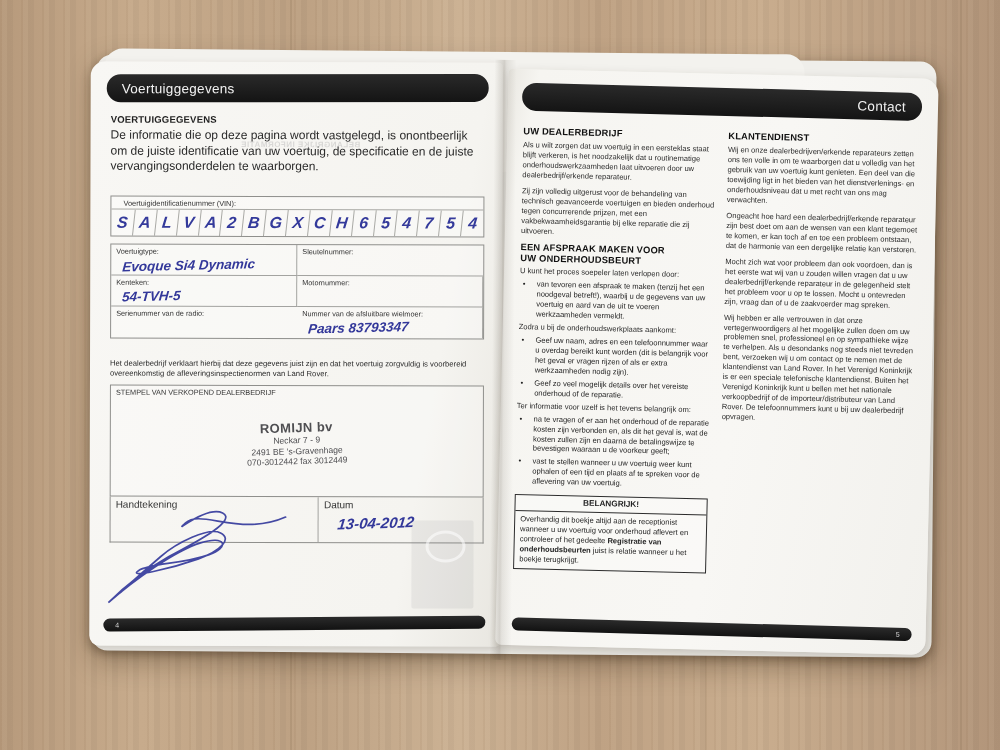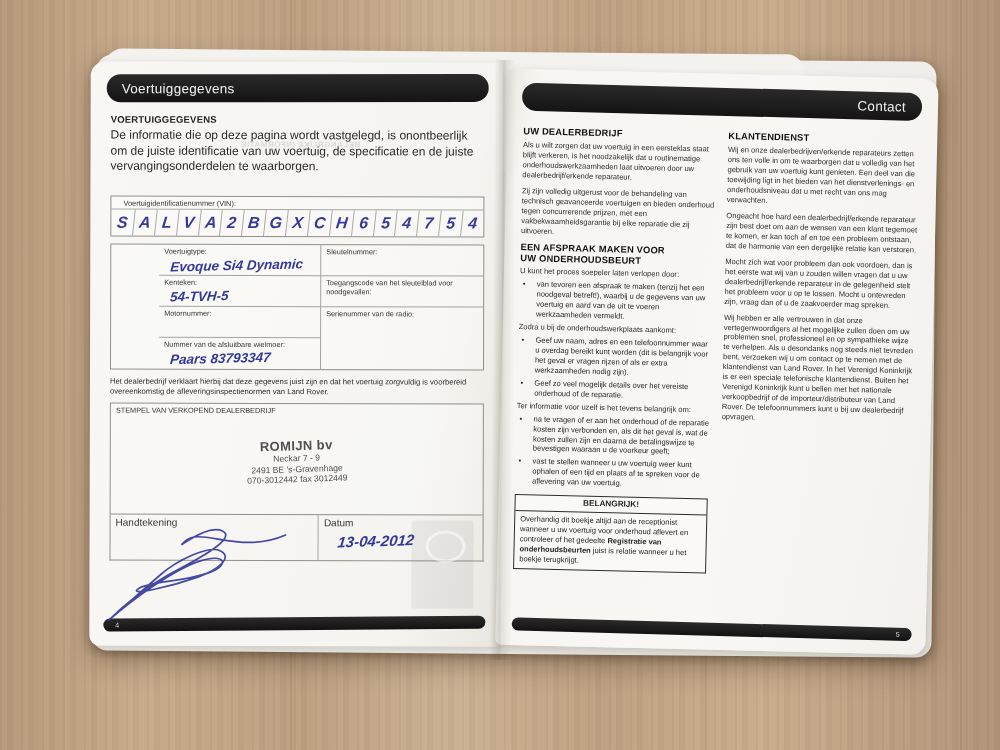--- a/index.html
+++ b/index.html
@@ -63,21 +63,21 @@
   .vin-label { font-size:7.4px; color:#333; padding:2px 12px 1px; }
   .vin-grid { display:grid; grid-template-columns:repeat(17,1fr); border-top:1px solid #a9a9a5; }
   .vin-cell {
     height:26px; border-left:1px solid #a9a9a5; display:flex; align-items:center; justify-content:center;
     font-size:16px; color:#343a9b; font-style:italic; font-weight:bold; transform:skewX(-6deg);
   }
   .vin-cell:first-child { border-left:none; }
 
   .fill-note { font-size:7.6px; color:#2a2a2a; margin-bottom:5px; }
 
-  .data-table { display:grid; grid-template-columns:1fr 1fr; border:1px solid #8f8f8c; background:rgba(255,255,255,0.3); margin-bottom:7px;padding-left:48px; }
+  .data-table { display:grid; grid-template-columns:1fr 1fr; border:1px solid #8f8f8c; background:rgba(255,255,255,0.3); margin-bottom:20px; }
   .cell { border-bottom:1px solid #a3a3a0; padding:2px 5px 1px; min-height:31px; position:relative; }
   .cell.lc { border-right:1px solid #a3a3a0; }
   .cell:nth-last-child(-n+2) { border-bottom:none; }
   .cell .lab { font-size:7.3px; color:#333; }
   .hand { color:#33389a; font-style:italic; font-weight:bold; }
   .cell .hand { font-size:13.5px; transform:rotate(-1.5deg) skewX(-6deg); display:inline-block; margin:1px 0 0 6px; white-space:nowrap; }
 
   .declaration { font-size:7.7px; line-height:1.32; color:#2a2a2a; margin-bottom:6px; }
 
   .stamp-box { border:1px solid #8f8f8c; height:112px; position:relative; background:rgba(255,255,255,0.25); margin-bottom:0; }
@@ -170,23 +170,20 @@
           <div class="lab">Voertuigtype:</div>
           <span class="hand">Evoque Si4 Dynamic</span>
         </div>
         <div class="cell">
           <div class="lab">Sleutelnummer:</div>
         </div>
         <div class="cell lc">
           <div class="lab">Kenteken:</div>
           <span class="hand">54-TVH-5</span>
         </div>
-        <div class="cell">
-          <div class="lab">Toegangscode van het sleutelblad voor noodgevallen:</div>
-        </div>
         <div class="cell lc">
           <div class="lab">Motornummer:</div>
         </div>
         <div class="cell">
           <div class="lab">Serienummer van de radio:</div>
         </div>
         <div class="cell lc">
           <div class="lab">Nummer van de afsluitbare wielmoer:</div>
           <span class="hand">Paars 83793347</span>
         </div>

